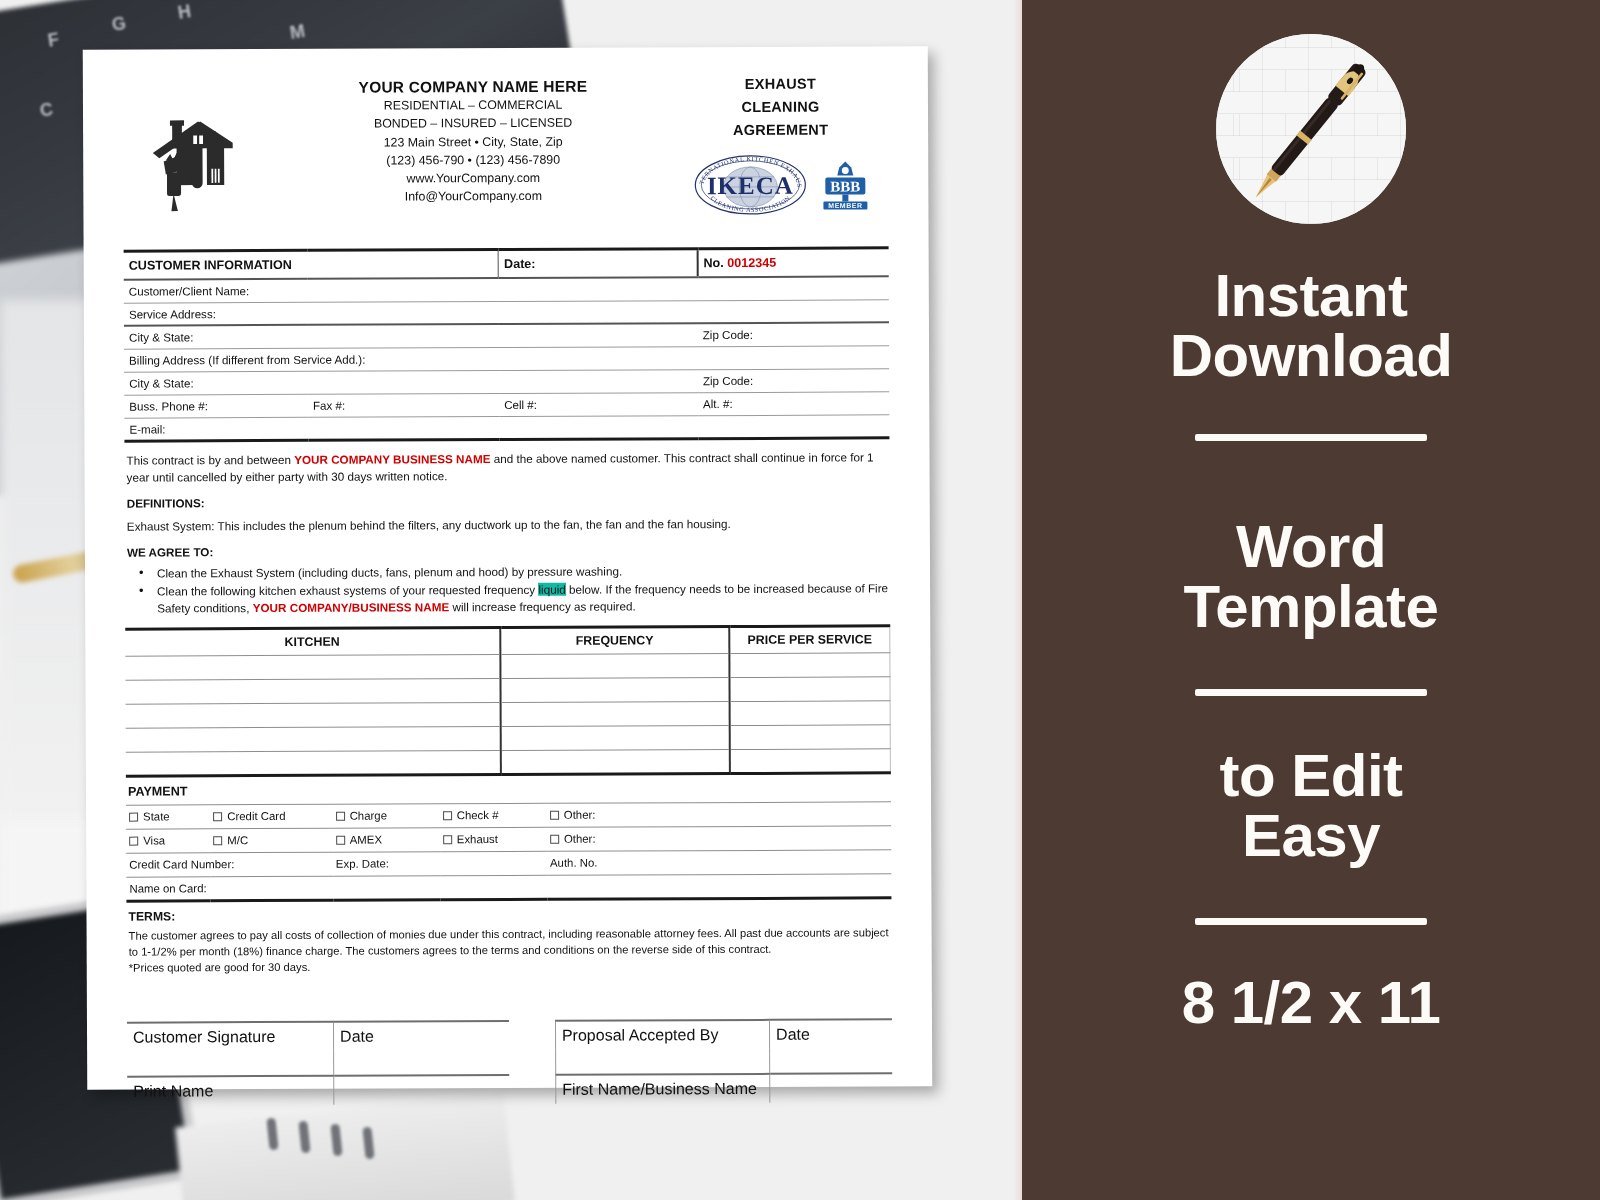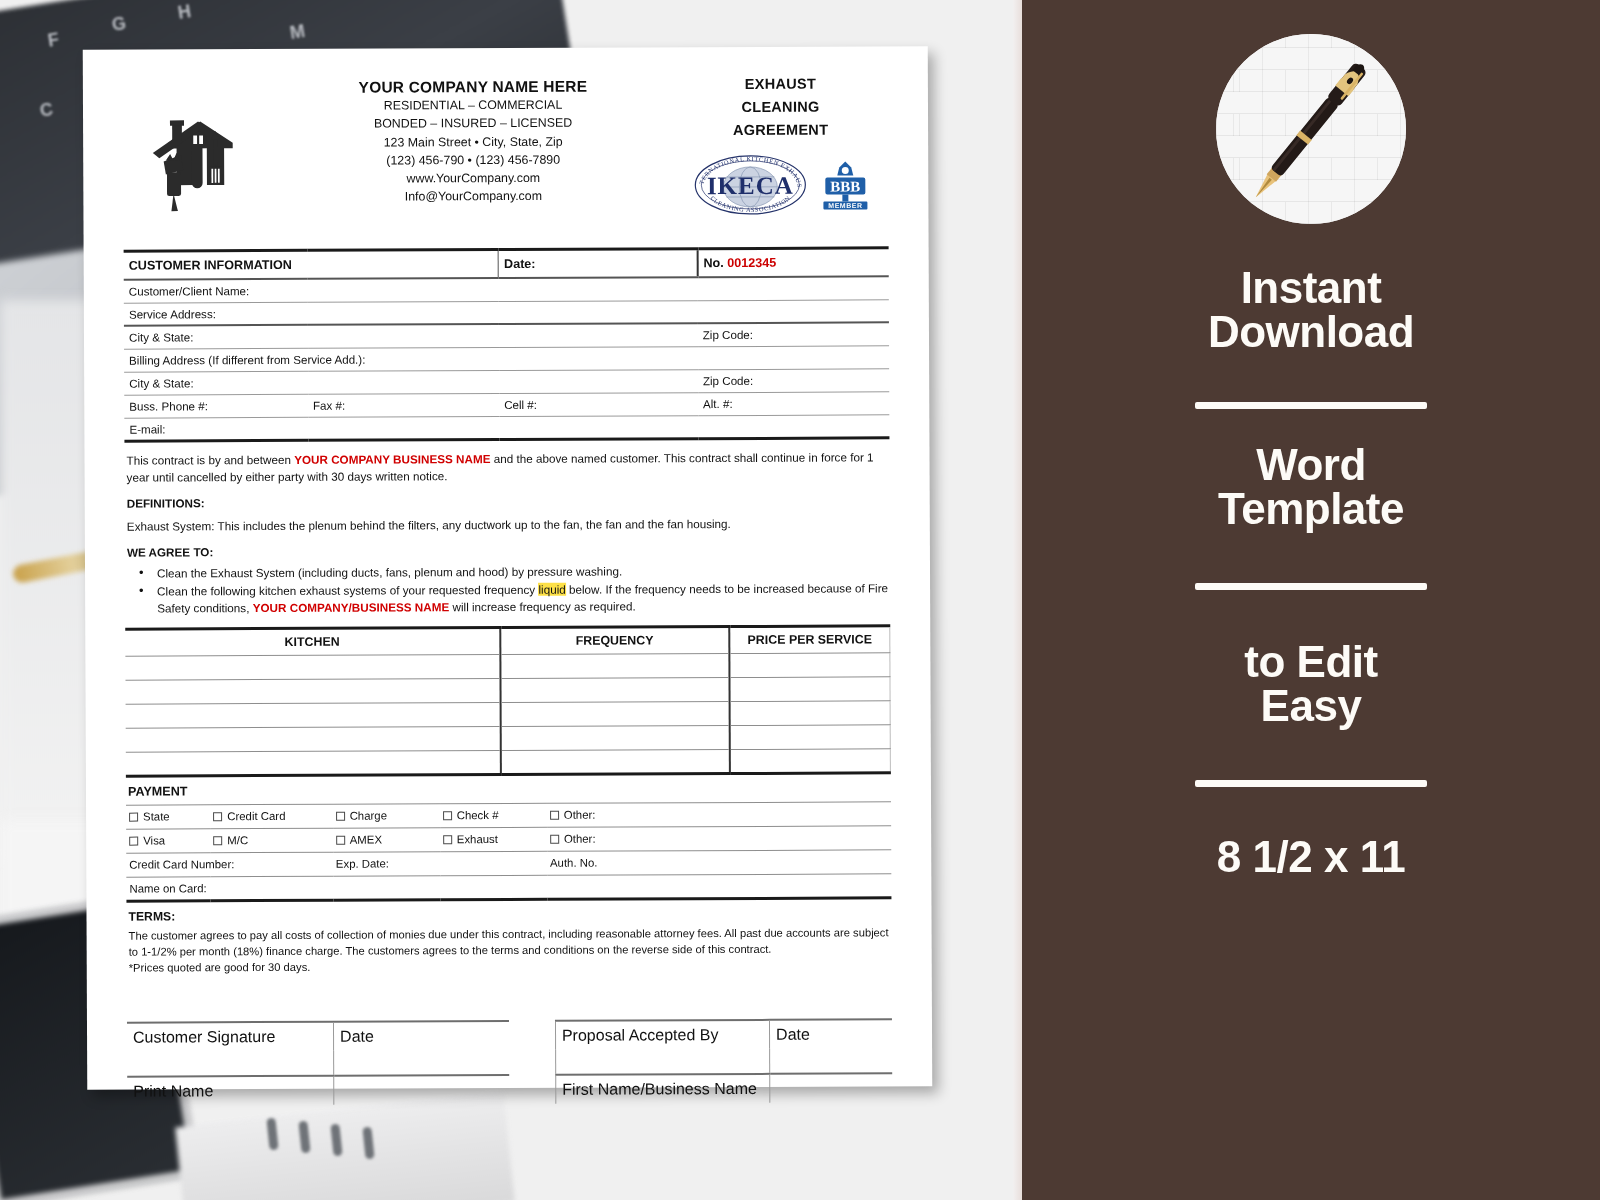--- a/index.html
+++ b/index.html
@@ -93,21 +93,21 @@
   .bb-mid { border-bottom: 2px solid #555; }
   .bb-thin { border-bottom: 1px solid #9a9a9a; }
   .bl { border-left: 1px solid #555; }
   .bl2 { border-left: 2px solid #333; }
   .no-red { color: #cc0000; font-weight: bold; }
 
   
   .para { font-size: 11.7px; line-height: 17.4px; padding: 9px 2px 0 2px; }
   .para p { margin-bottom: 2px; }
   .red { color: #d00000; font-weight: bold; }
-  .hl { background: #fde047; }
+  .hl { background: #14b8a6; }
   .defs { font-weight: bold; font-size: 11.7px; padding-top: 7px; }
   ul.agree { list-style: none; padding-left: 10px; margin-top: 3px; }
   ul.agree li { position: relative; padding-left: 20px; font-size: 11.7px; line-height: 17.4px; margin-bottom: 1px;}
   ul.agree li:before { content: "•"; position: absolute; left: 2px; top: -1px; font-size: 13px; }
 
   
   .kt { width: 100%; border-collapse: collapse; margin-top: 10px; }
   .kt th { font-size: 12.4px; font-weight: bold; padding: 5px 0 6px; text-align: center;
            border-top: 3px solid #1a1a1a; border-bottom: 1px solid #8e8e8e;}
   .kt td { height: 24px; border-bottom: 1px solid #8e8e8e; }
@@ -155,21 +155,21 @@
   }
   .brick:after{ content:""; position:absolute; inset:0;
     background-image: repeating-linear-gradient(90deg, rgba(0,0,0,.055) 0 1.5px, rgba(0,0,0,0) 1.5px 46px);
     background-position: 23px 11px;
     -webkit-mask-image: repeating-linear-gradient(0deg, #000 0 22px, transparent 22px 44px);
             mask-image: repeating-linear-gradient(0deg, #000 0 22px, transparent 22px 44px);
   }
   .fountainpen { position: absolute; left: 50%; top: 50%;
      transform: translate(-50%,-50%) rotate(39deg); width: 26px; height: 176px; }
 
-  .hl1 { font-size: 44px; font-weight: bold; line-height: 1.0; text-align:center;
+  .hl1 { font-size: 60px; font-weight: bold; line-height: 1.0; text-align:center;
          letter-spacing:-.5px; }
   .divider { width: 232px; height: 7px; background: #fdfbf7; border-radius: 2px; }
 </style>
 </head>
 <body>
 
 <div class="stage">
 
   <div class="backdrop">
     <div class="kb"></div>
@@ -449,21 +449,21 @@
       </svg>
     </div>
 
     <div class="hl1" style="margin-top:42px">
       <div>Instant</div>
       <div>Download</div>
     </div>
 
     <div class="divider" style="margin-top:48px"></div>
 
-    <div class="hl1" style="margin-top:34px">
+    <div class="hl1" style="margin-top:76px">
       <div>Word</div>
       <div>Template</div>
     </div>
 
     <div class="divider" style="margin-top:52px"></div>
 
     <div class="hl1" style="margin-top:50px">
       <div>to Edit</div>
       <div>Easy</div>
     </div>

